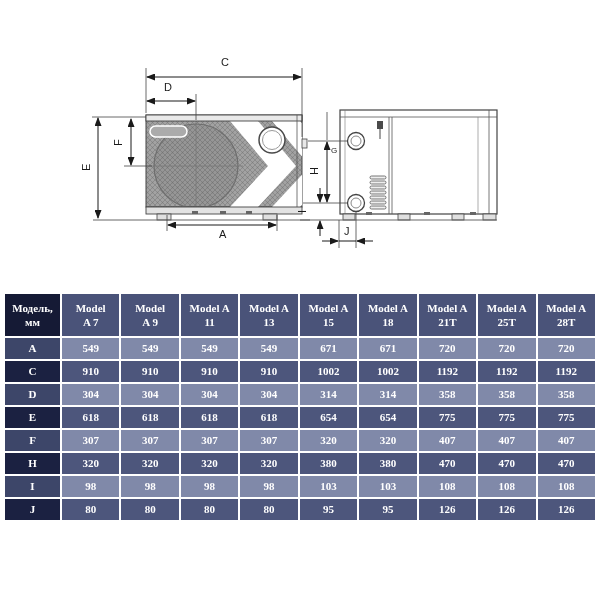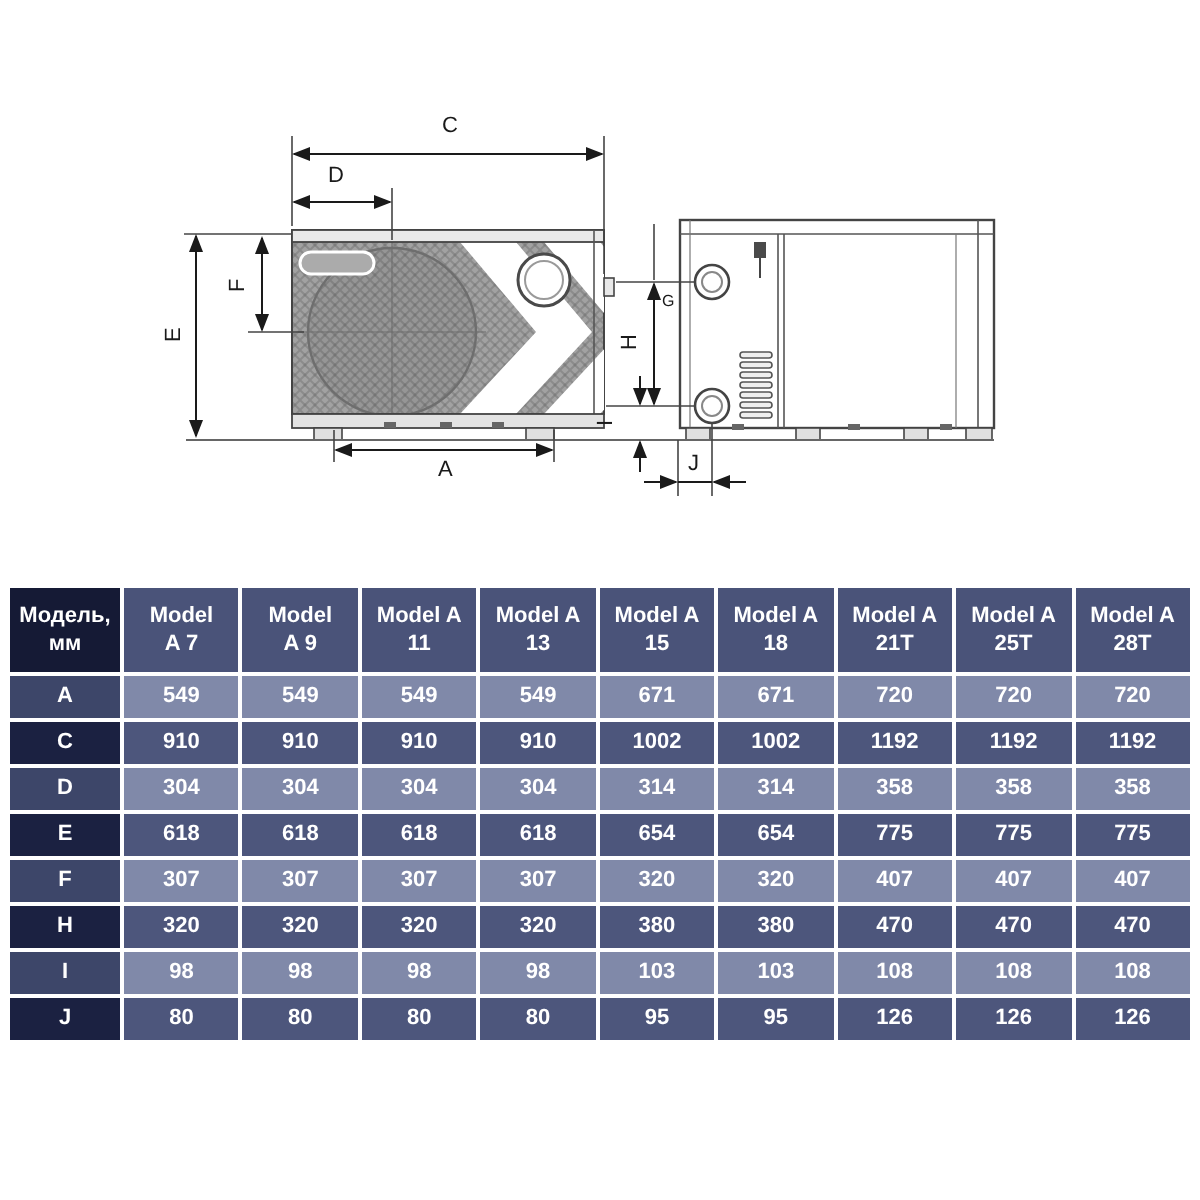--- a/index.html
+++ b/index.html
@@ -9,21 +9,21 @@
     position:relative;overflow:hidden;
   }
   .page{position:absolute;inset:0;background:#fff;}
   .diagram-wrap{position:absolute;left:0;top:0;width:600px;height:292px;}
   svg text{font-family:"Liberation Sans",sans-serif;font-size:11px;fill:#1a1a1a;}
   svg text.small{font-size:8px;}
 
   .table-wrap{position:absolute;left:3px;top:292px;width:594px;}
   table.dim{
     border-collapse:collapse;table-layout:fixed;width:594px;
-    font-family:Liberation Sans, sans-serif;
+    font-family:Liberation Serif, serif;
   }
   table.dim th, table.dim td{
     border:2px solid var(--grid,#fff);
     color:var(--txt,#fff);
     font-size:11px;font-weight:bold;text-align:center;vertical-align:middle;
     white-space:pre-line;line-height:1.3;
     padding:0;
   }
   table.dim col.c0{width:57px;}
   table.dim thead th{height:42px;background:var(--hdr,#4a5379);}

